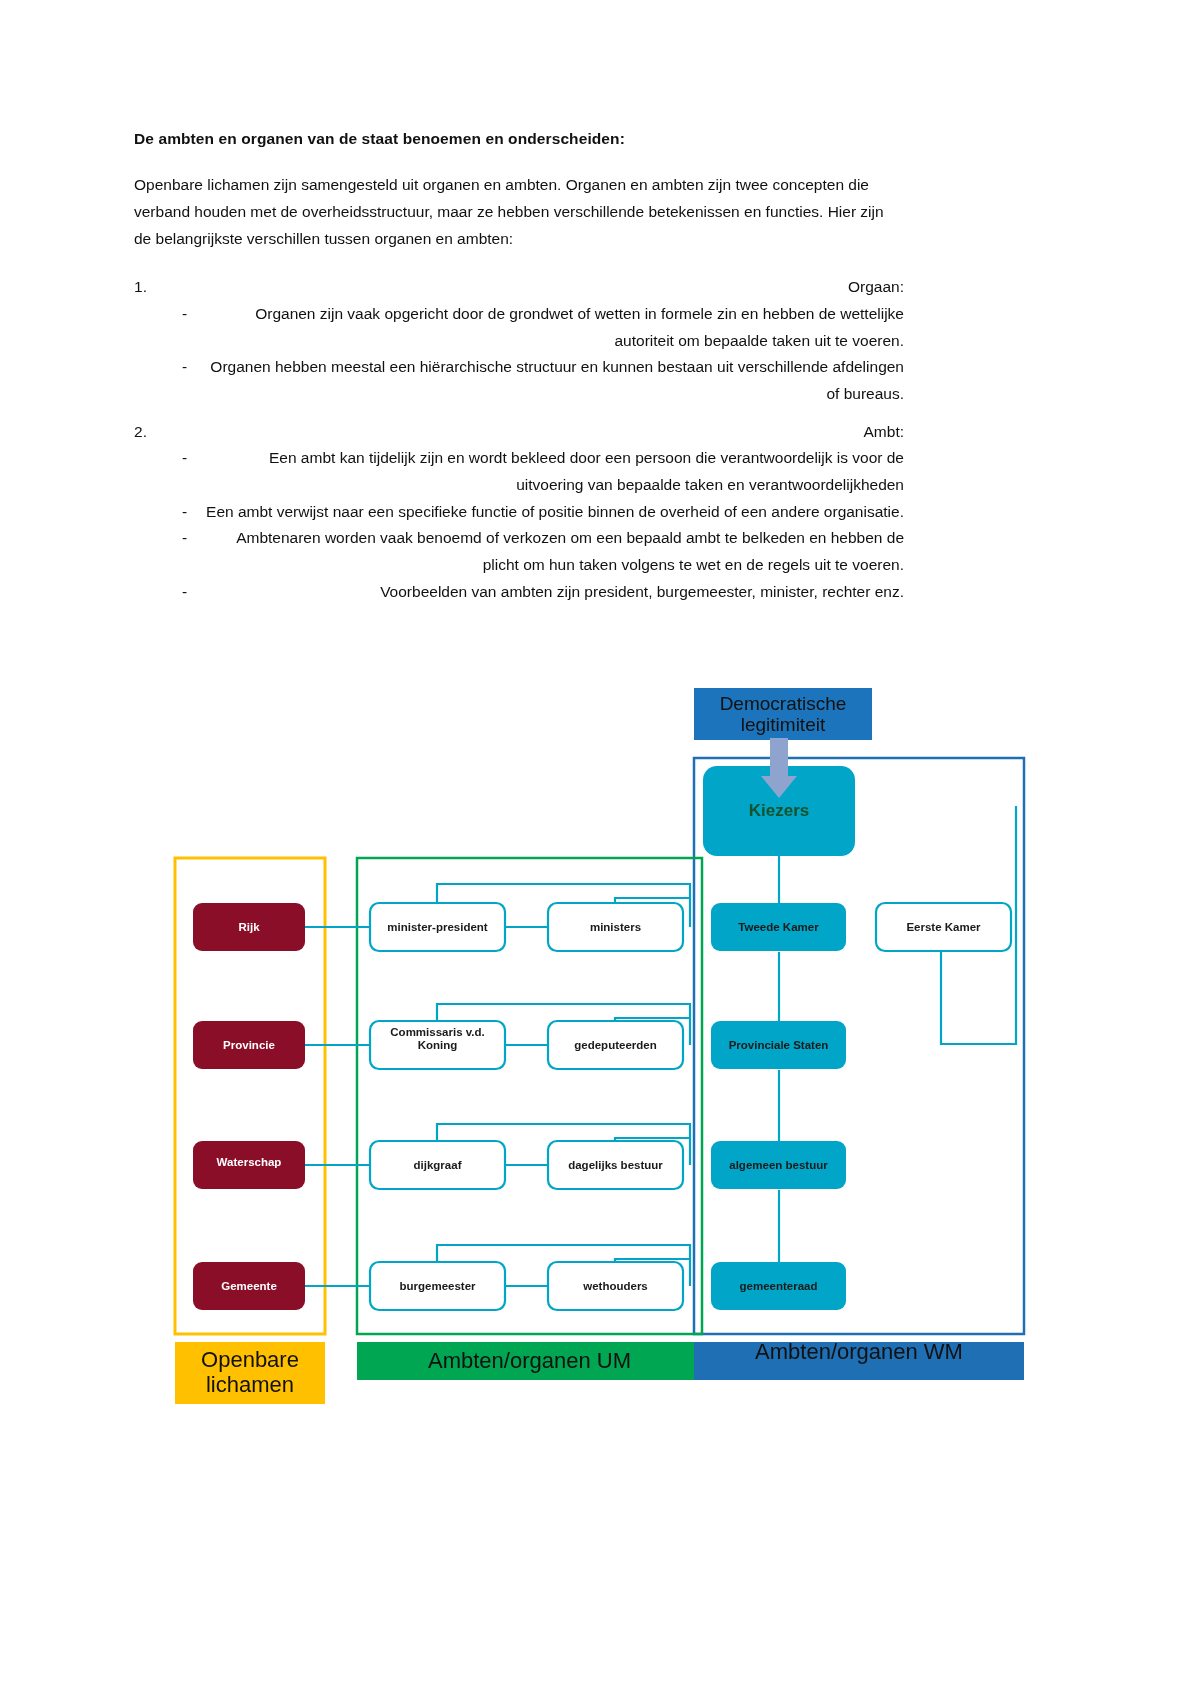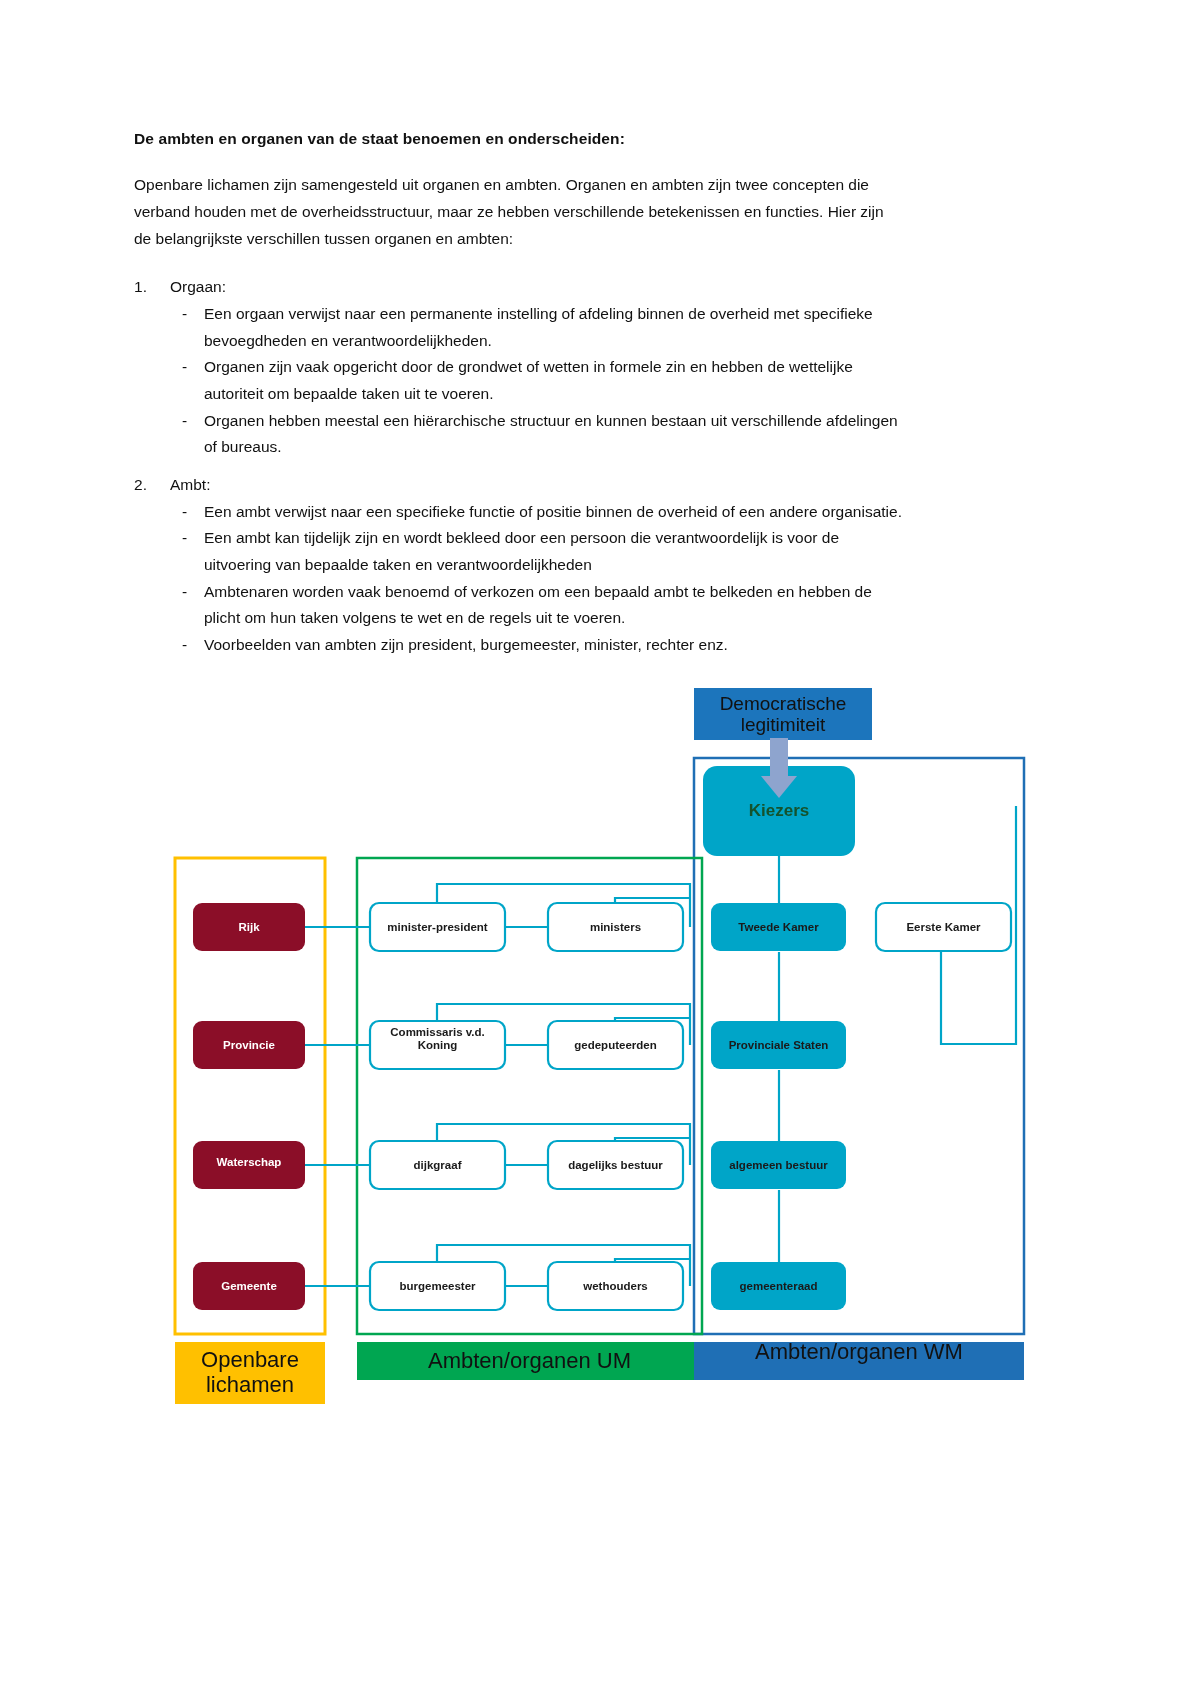--- a/index.html
+++ b/index.html
@@ -17,21 +17,21 @@
   
   .text-block { position:absolute; left:134px; top:128px; width:770px; }
   .doc-heading {
     font-size:15.5px; font-weight:bold; letter-spacing:.1px;
     margin:0 0 22px 0; line-height:1.45;
   }
   .doc-para {
     font-size:15.5px; line-height:1.72; margin:0 0 22px 0;
   }
   ol.main-list { margin:0; padding:0 0 0 36px; list-style:none; counter-reset:mitem; }
-  ol.main-list > li { counter-increment:mitem; position:relative; margin:11px 0 2px 0; }
+  ol.main-list > li { counter-increment:mitem; position:relative; margin:11px 0 2px 0;text-align:right; }
   ol.main-list > li > .num-label {
     font-size:15.5px; line-height:1.72; display:block;
   }
   ol.main-list > li > .num-label::before {
     content:counter(mitem) ".";
     position:absolute; left:-36px; width:30px; text-align:left;
     font-size:15.5px;
   }
   ul.sub-list { margin:0; padding:0 0 0 34px; list-style:none; }
   ul.sub-list > li { position:relative; font-size:15.5px; line-height:1.72; margin:0; }
@@ -61,30 +61,29 @@
   <div class="text-block">
 
     <div class="doc-heading">De ambten en organen van de staat benoemen en onderscheiden:</div>
 
     <p class="doc-para">Openbare lichamen zijn samengesteld uit organen en ambten. Organen en ambten zijn twee concepten die verband houden met de overheidsstructuur, maar ze hebben verschillende betekenissen en functies. Hier zijn de belangrijkste verschillen tussen organen en ambten:</p>
 
     <ol class="main-list">
       <li>
         <span class="num-label">Orgaan:</span>
         <ul class="sub-list">
-          <li>Een orgaan verwijst naar een permanente instelling of afdeling binnen de overheid met specifieke bevoegdheden en verantwoordelijkheden.</li>
           <li>Organen zijn vaak opgericht door de grondwet of wetten in formele zin en hebben de wettelijke autoriteit om bepaalde taken uit te voeren.</li>
           <li>Organen hebben meestal een hiërarchische structuur en kunnen bestaan uit verschillende afdelingen of bureaus.</li>
         </ul>
       </li>
       <li>
         <span class="num-label">Ambt:</span>
         <ul class="sub-list">
+          <li>Een ambt kan tijdelijk zijn en wordt bekleed door een persoon die verantwoordelijk is voor de uitvoering van bepaalde taken en verantwoordelijkheden</li>
           <li>Een ambt verwijst naar een specifieke functie of positie binnen de overheid of een andere organisatie.</li>
-          <li>Een ambt kan tijdelijk zijn en wordt bekleed door een persoon die verantwoordelijk is voor de uitvoering van bepaalde taken en verantwoordelijkheden</li>
           <li>Ambtenaren worden vaak benoemd of verkozen om een bepaald ambt te belkeden en hebben de plicht om hun taken volgens te wet en de regels uit te voeren.</li>
           <li>Voorbeelden van ambten zijn president, burgemeester, minister, rechter enz.</li>
         </ul>
       </li>
     </ol>
   </div>
 
   <div class="diagram">
 
     <svg width="1200" height="740" viewBox="0 0 1200 740">

